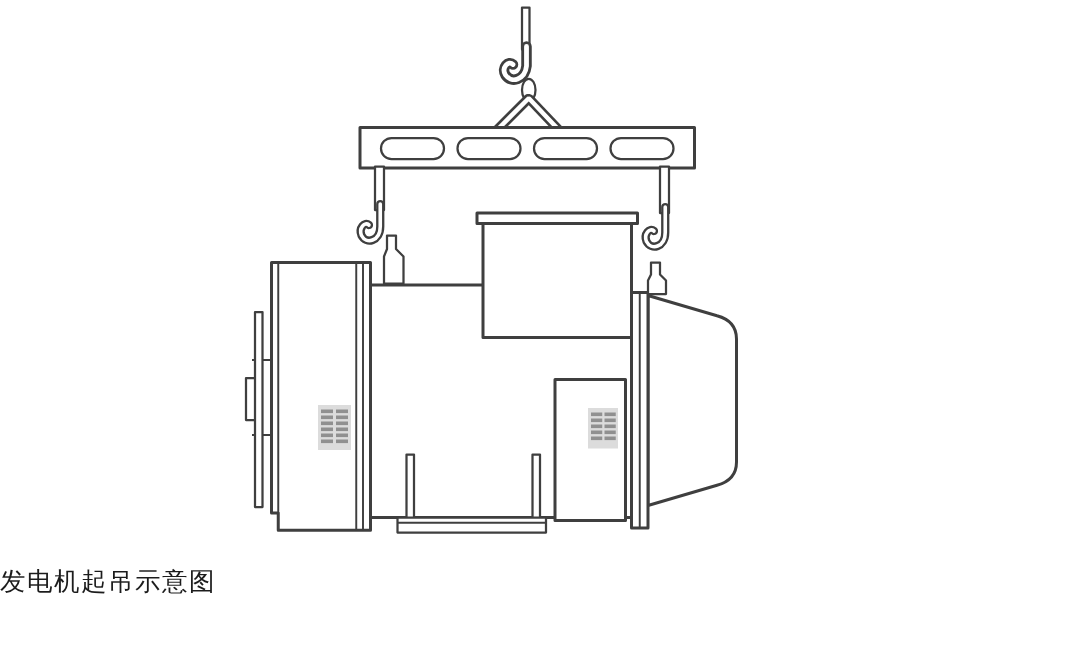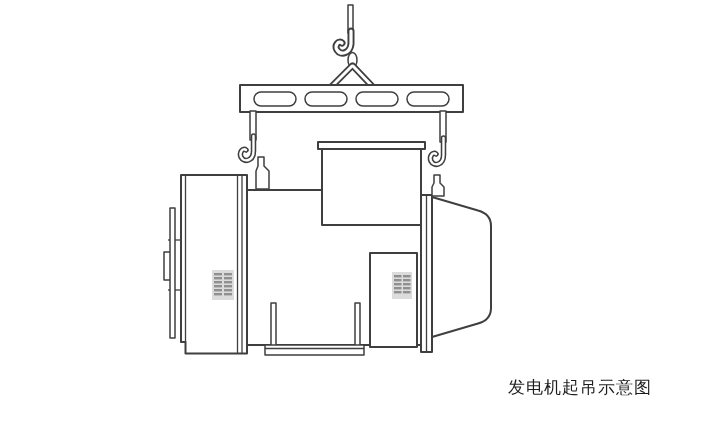--- a/index.html
+++ b/index.html
@@ -27,21 +27,21 @@
   .tube-w  { stroke: var(--fill); fill: none; stroke-linecap: round; stroke-linejoin: round; }
 
   .grille-bg  { fill: var(--grille-bg); }
   .grille-bar { fill: var(--grille-bar); }
 
   .caption-wrap {
     position: absolute;
     top: 376px;
     left: 0;
     width: 652px;
-    text-align: right;
+    text-align: left;
     font-family: Liberation Serif, serif;
   }
   .caption {
     font-size: 17px;
     letter-spacing: 1px;
     color: var(--caption, #1c1c1c);
   }
 </style>
 </head>
 <body>

